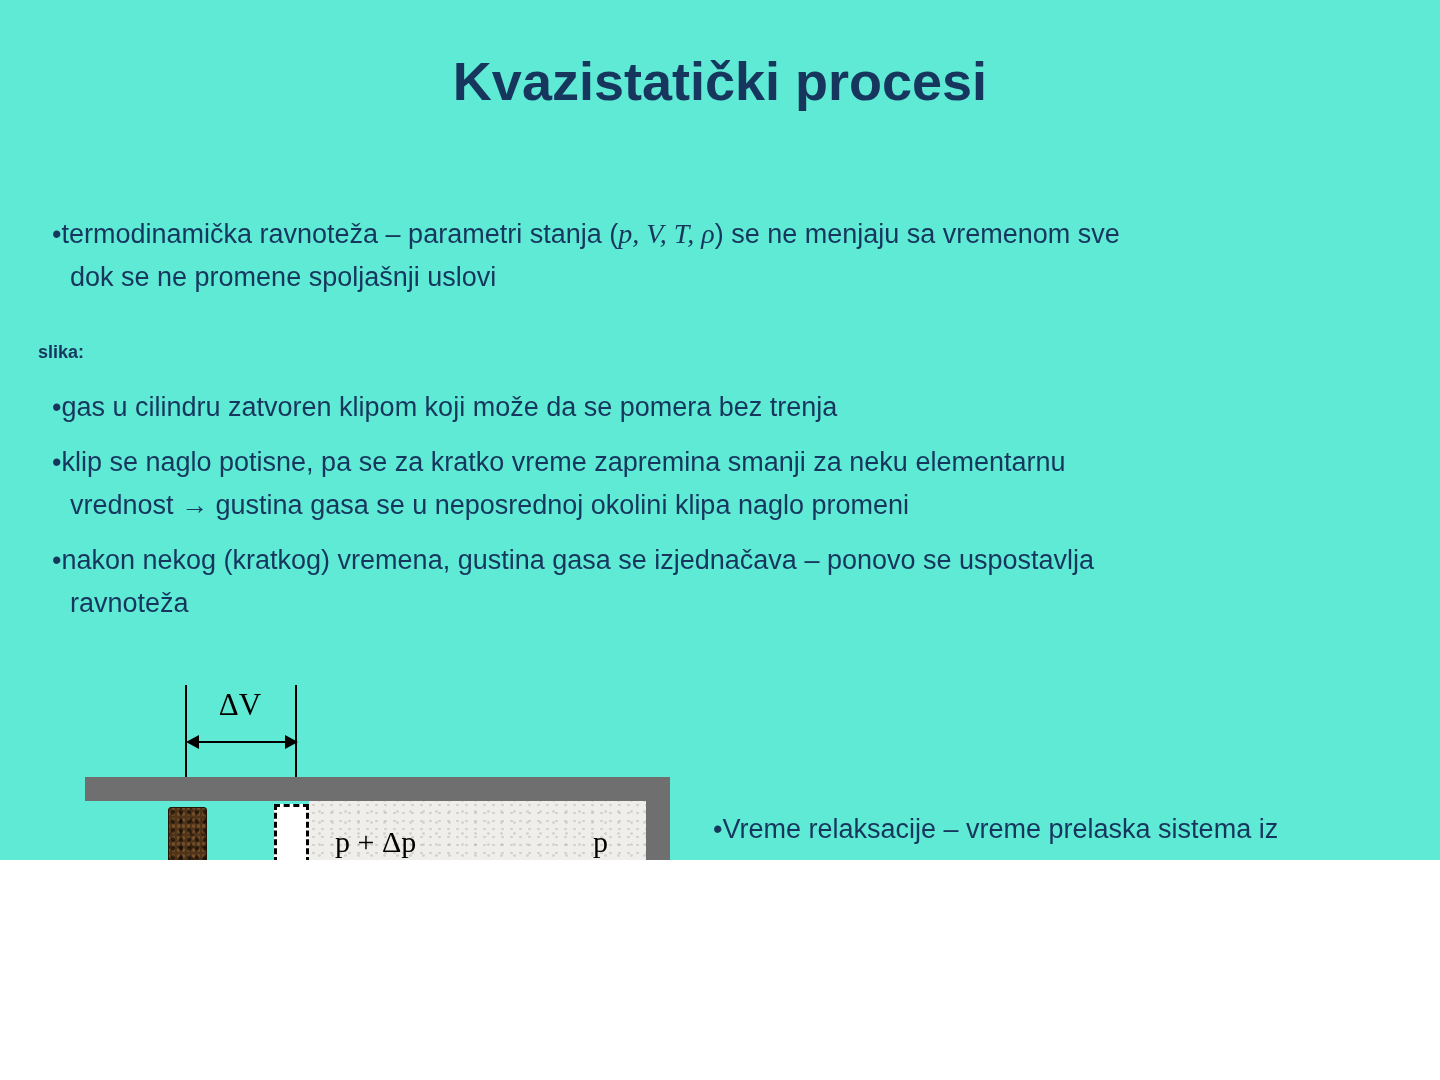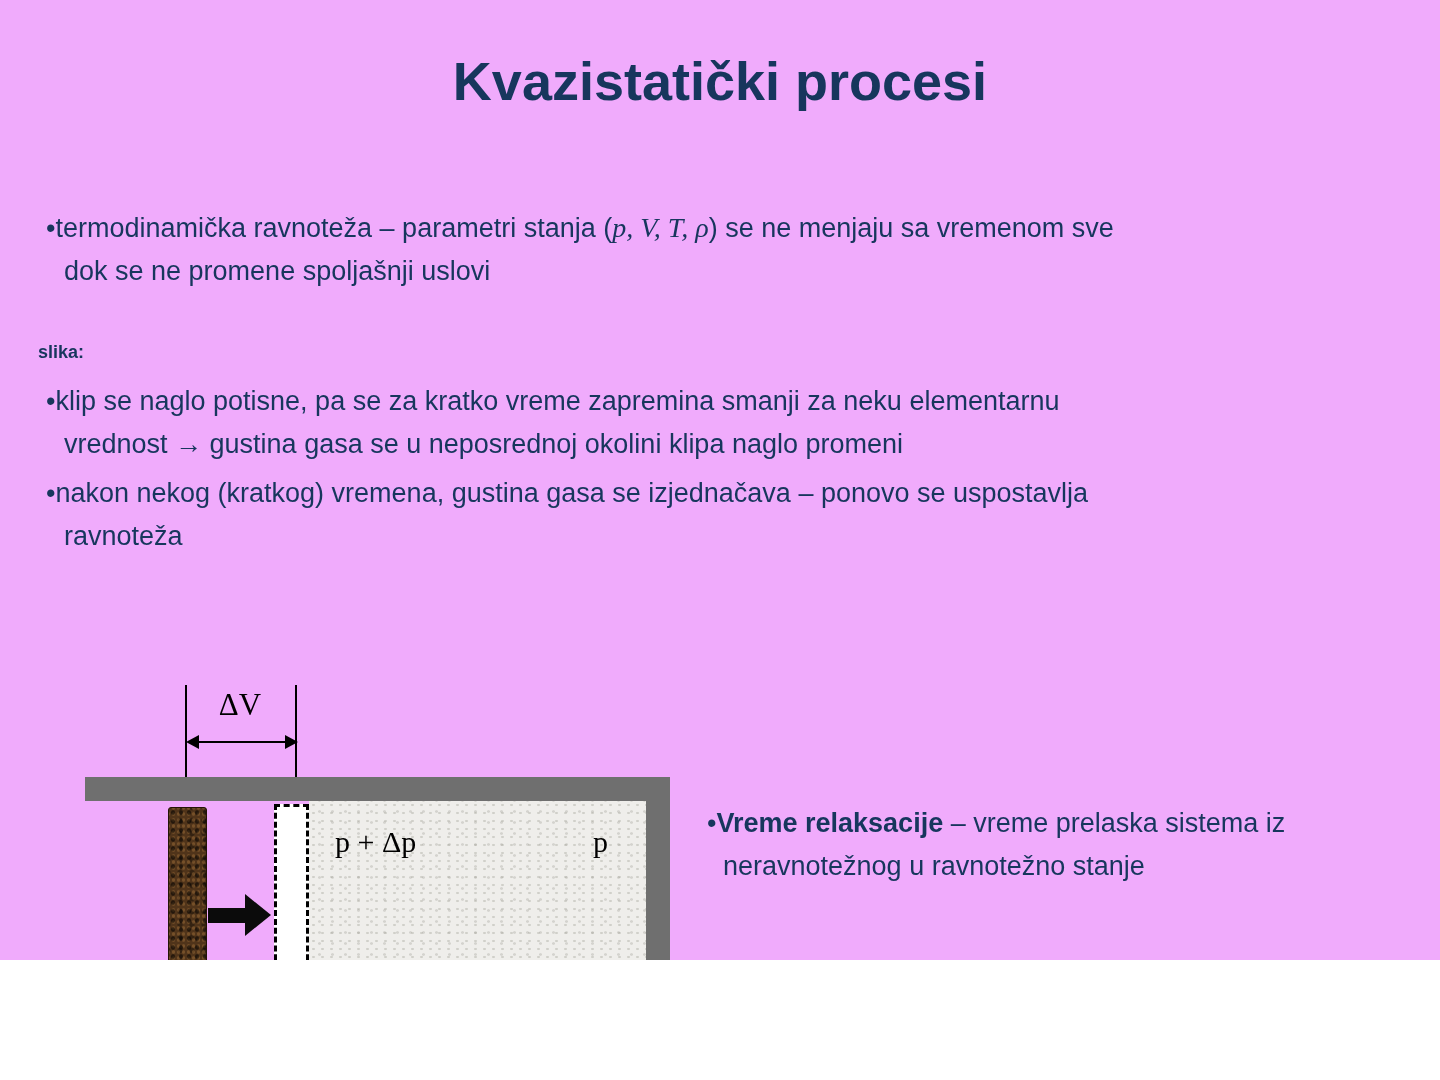--- a/index.html
+++ b/index.html
@@ -1,35 +1,35 @@
 <!DOCTYPE html>
 <html><head>
 <meta charset="utf-8">
 <style>
   html,body { margin:0; padding:0; background:#ffffff; }
   .slide {
-    position:relative; width:1440px; height:960px; background:#f0abfc;
+    position:relative; width:1440px; height:860px; background:#5eead4;
     overflow:hidden; font-family:"Liberation Sans", sans-serif;
   }
   .title {
     position:absolute; top:50px; left:0; width:1440px; margin:0;
     text-align:center; font-size:54px; font-weight:700; color:#17365d;
   }
   .bullet-para {
     white-space:pre-wrap; font-size:27px; line-height:43px; color:#17365d;
-    padding-left:18px; text-indent:-18px; margin:6px;
+    padding-left:18px; text-indent:-18px; margin:12px;
   }
   .intro { position:absolute; left:40px; top:200px; width:1360px; }
   .slika {
     position:absolute; left:38px; top:331px; font-size:18px; line-height:43px;
     font-weight:700; color:#17365d;
   }
   .bullets { position:absolute; left:40px; top:374px; width:1380px; }
   .relax { position:absolute; left:701px; top:796px; width:715px; padding-left:16px; text-indent:-16px; }
-  .bold-navy { font-weight:700; }
+  .bold-navy { font-weight:400; }
   .math { font-family:"Liberation Serif", serif; font-style:italic; font-size:28px; }
 
   
   .diagram { position:absolute; left:85px; top:685px; width:585px; height:375px; }
   .vline { position:absolute; width:2px; height:92px; top:0; background:#000; }
   .vline.left { left:100px; }
   .vline.right { left:210px; }
   .dv-label {
     position:absolute; left:105px; top:2px; width:100px; text-align:center;
     font-family:"Liberation Serif", serif; font-size:31px; color:#000;
@@ -80,20 +80,21 @@
 <div class="slide">
 
   <h1 class="title">Kvazistatički procesi</h1>
 
   <div class="intro bullet-para"><span>•termodinamička ravnoteža – parametri stanja (</span><span class="math">p, V, T, ρ</span><span>) se ne menjaju sa vremenom sve
 dok se ne promene spoljašnji uslovi</span></div>
 
   <div class="slika">slika:</div>
 
   <div class="bullets">
+    <div class="bullet-para">•gas u cilindru zatvoren klipom koji može da se pomera bez trenja</div>
     <div class="bullet-para">•klip se naglo potisne, pa se za kratko vreme zapremina smanji za neku elementarnu
 vrednost → gustina gasa se u neposrednoj okolini klipa naglo promeni</div>
     <div class="bullet-para">•nakon nekog (kratkog) vremena, gustina gasa se izjednačava – ponovo se uspostavlja
 ravnoteža</div>
   </div>
 
   <div class="diagram">
     <div class="vline left"></div>
     <div class="vline right"></div>
     <div class="dv-label">ΔV</div>

